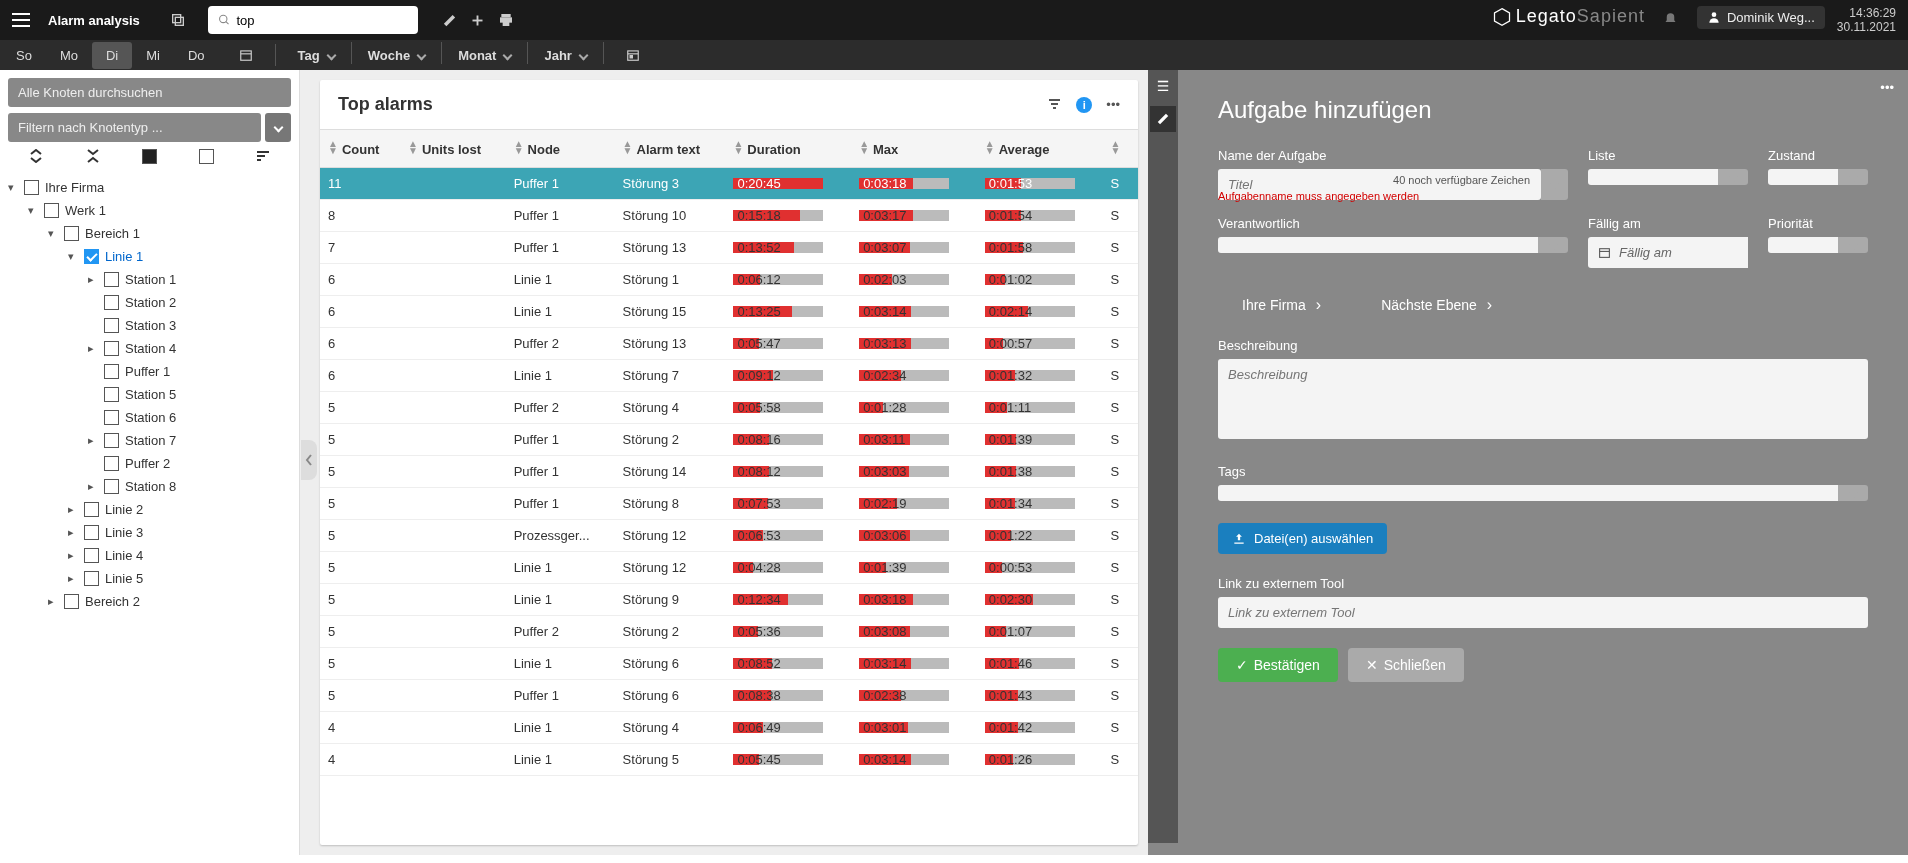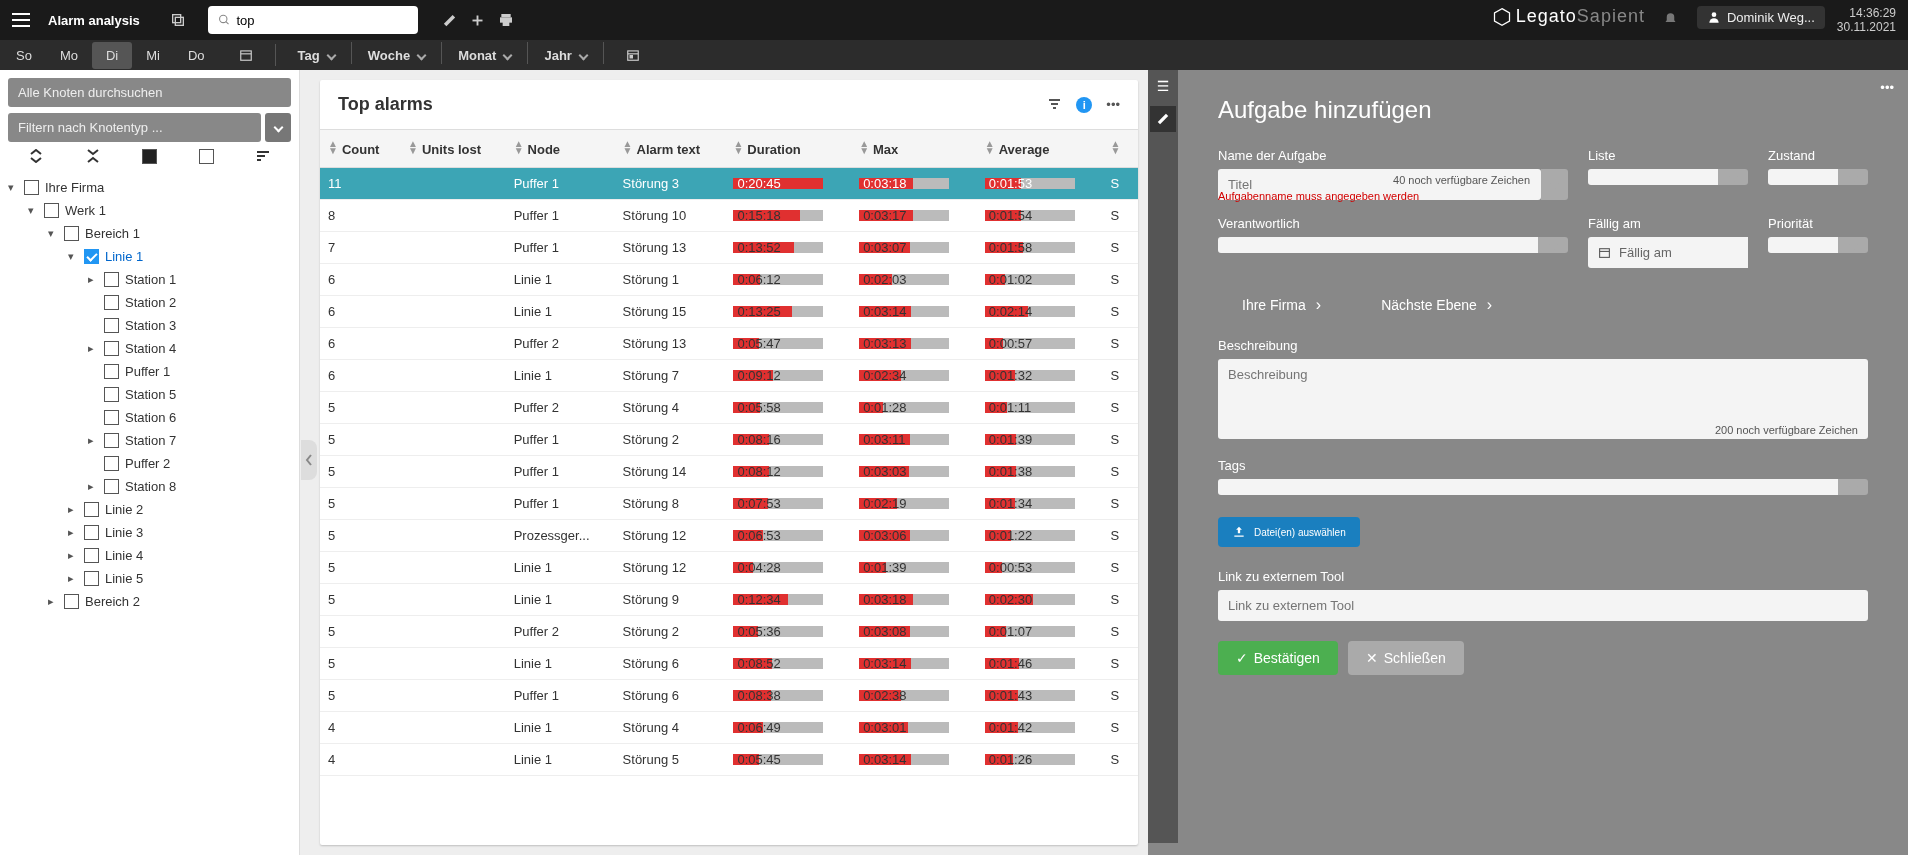--- a/index.html
+++ b/index.html
@@ -73,31 +73,31 @@
 
 .rightpanel { width: 760px; background: #888; color:#fff; display:flex; padding-bottom:12px; overflow-y:auto; }
 .rp-sidebar { width: 30px; background:#555; display:flex; flex-direction:column; align-items:center; padding-top:8px; gap:12px;}
 .rp-sidebar .ic { color:#fff; cursor:pointer; font-size:14px; }
 .rp-body { flex:1; padding: 14px 40px 20px 40px; position:relative; }
 .rp-dots { position:absolute; top:10px; right:14px; color:#fff; cursor:pointer; }
 .rp-title { font-size: 24px; font-weight:400; margin: 12px 0 24px; }
 .fld-row { display:flex; gap: 20px; margin-bottom: 4px; }
 .fld { flex:1; }
 .fld-label { font-size:13px; margin-bottom:6px; display:block; }
-.fld-input, .fld-select, .fld-textarea { width:100%; background:#f4f4f4; border:none; border-radius:3px; padding:8px 10px; color:#666; font-size:13px; }
+.fld-input, .fld-select, .fld-textarea { width:100%; background:#f4f4f4; border:none; border-radius:3px; padding:8px 10px; color:#666; font-size:13px;font-style:italic; }
 .fld-select-wrap { display:flex; }
 .fld-select-wrap .fld-select { flex:1; border-radius:3px 0 0 3px; }
 .fld-select-wrap .sel-chev { width:30px; background:#aaa; border-radius:0 3px 3px 0; display:flex; align-items:center; justify-content:center; }
 .char-hint { font-size:11px; color:#555; text-align:right; margin-top:-26px; margin-right:38px; position:relative; pointer-events:none;}
 .err-msg { color:#d20000; font-size:11px; margin:4px 0 14px; }
 .breadcrumb-row { display:flex; gap: 60px; padding: 18px 0 24px 24px; font-size:14px; }
 .bc-item { display:flex; align-items:center; gap:10px; cursor:pointer; }
 .fld-textarea { height:80px; resize:none; }
 .ta-hint { font-size:11px; color:#555; text-align:right; margin-top:-18px; margin-right:10px; position:relative;}
-.upload-btn { background:#1a7fbf; color:#fff; border:none; padding:8px 14px; border-radius:4px; cursor:pointer; display:flex; align-items:center; gap:8px; font-size:10px; }
+.upload-btn { background:#1a7fbf; color:#fff; border:none; padding:8px 14px; border-radius:4px; cursor:pointer; display:flex; align-items:center; gap:8px; font-size:13px; }
 .action-row { display:flex; gap:10px; margin-top:20px; }
 .btn-confirm { background:#4caf50; color:#fff; border:none; padding:9px 18px; border-radius:4px; cursor:pointer; display:flex; align-items:center; gap:6px; font-size:14px;}
 .btn-cancel { background:#aaa; color:#fff; border:none; padding:9px 18px; border-radius:4px; cursor:pointer; display:flex; align-items:center; gap:6px; font-size:14px;}
 
 .w-list { width:160px; flex:none; }
 .w-state { width:100px; flex:none; }
 .w-due { width:160px; flex:none; }
 .w-prio { width:100px; flex:none; }
 
 .drag-handle { position:absolute; left:301px; top: 440px; width:16px; height:40px; background:#ddd; border-radius:0 8px 8px 0; display:flex; align-items:center; justify-content:center; cursor:pointer; z-index:5;}
@@ -783,21 +783,20 @@
           </div>
         <div class="bc-item">
             <span>Nächste Ebene</span> 
             <span style="font-size:16px;">›</span>
           </div>
       </div>
 
       <div class="fld" style="margin-bottom:22px;">
         <label class="fld-label">Beschreibung</label>
         <textarea class="fld-textarea" placeholder="Beschreibung" style=""></textarea>
-        <div class="ta-hint">200 noch verfügbare Zeichen</div>
       </div>
 
       <div class="fld" style="margin-bottom:22px;">
         <label class="fld-label">Tags</label>
         <div class="fld-select-wrap">
             <div class="fld-select"></div>
             <div class="sel-chev">
               <span class="chev-down"></span>
             </div>
           </div>

